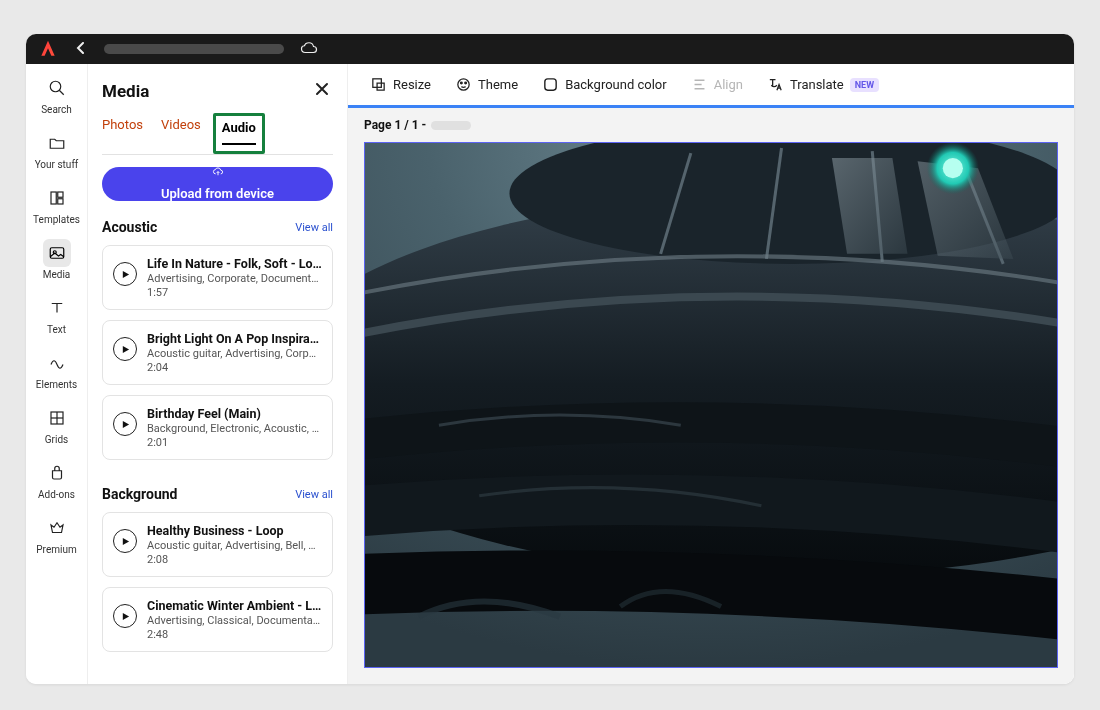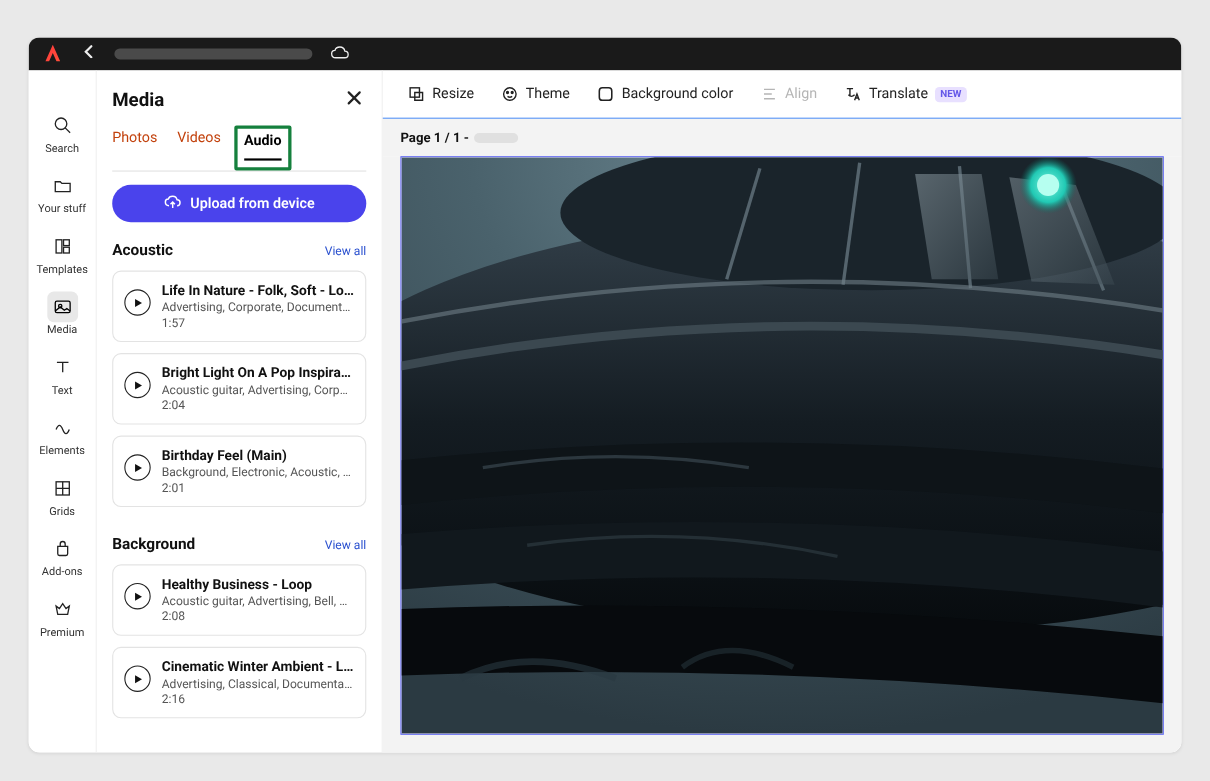--- a/index.html
+++ b/index.html
@@ -12,39 +12,39 @@
 .logo svg { width: 20px; height: 20px; }
 .back-btn { color: #eee; font-size: 14px; cursor: pointer; padding: 2px 6px; }
 .title-pill { flex: 0 0 180px; height: 10px; background: #4a4a4a; border-radius: 6px; }
 .cloud-icon { color: #eee; margin-left: 4px; }
 .cloud-icon svg { width: 18px; height: 14px; }
 
 
 .main { flex: 1; display: flex; min-height: 0; }
 
 
-.rail { width: 62px; background: #fff; border-right: 1px solid #eee; display: flex; flex-direction: column; align-items: center; padding-top: 32px; gap: 6px; }
+.rail { width: 62px; background: #fff; border-right: 1px solid #eee; display: flex; flex-direction: column; align-items: center; padding-top: 6px; gap: 6px; }
 .rail-item { width: 50px; display: flex; flex-direction: column; align-items: center; gap: 2px; padding: 4px 0; cursor: pointer; border-radius: 6px; }
 .rail-icon-box { width: 28px; height: 28px; display: flex; align-items: center; justify-content: center; border-radius: 6px; }
 .rail-item.active .rail-icon-box { background: #e8e8e8; }
 .rail-item span.lbl { font-size: 10px; color: #333; }
 .rail-icon-box svg { width: 18px; height: 18px; stroke: #222; fill: none; stroke-width: 1.6; }
 .rail-item.active .rail-icon-box svg { stroke: #000; }
 
 
 .panel { width: 260px; background: #fff; border-right: 1px solid #eee; display: flex; flex-direction: column; padding: 14px 14px 0 14px; overflow-y: auto; }
 .panel-header { display: flex; align-items: center; justify-content: space-between; }
 .panel-title { font-size: 17px; font-weight: 700; color: #111; }
 .panel-close { font-size: 14px; color: #222; cursor: pointer; padding: 4px; }
 .panel-close svg { width: 14px; height: 14px; }
 .tabs { display: flex; gap: 18px; margin-top: 14px; border-bottom: 1px solid #e2e2e2; }
 .tab { padding: 0 0 8px 0; font-size: 13px; color: #c2410c; cursor: pointer; }
 .tab.active { font-weight: 700; color: #000; border-bottom: 2px solid #000; }
 .tab-highlight { border: 3px solid #15803d; border-radius: 2px; padding: 4px 6px 6px 6px; margin: -4px -6px 0 -6px; }
-.btn { margin-top: 12px; height: 34px; border-radius: 18px; display: flex; align-items: center; justify-content: center; gap: 8px; font-size: 13px; font-weight: 600; cursor: pointer; border: none; width: 100%; }
+.btn { margin-top: 12px; height: 34px; border-radius: 18px; display: flex; align-items: center; justify-content: center; gap: 8px; font-size: 13px; font-weight: 600; cursor: pointer; border: none; width: 100%; flex-direction: column; }
 .btn.primary { background: #4a43ec; color: #fff; }
 .btn.secondary { background: #ededed; color: #222; margin-top: 8px; }
 .btn svg { width: 16px; height: 16px; }
 .search-box { margin-top: 14px; height: 32px; border: 1.5px solid #444; border-radius: 16px; display: flex; align-items: center; padding: 0 10px; gap: 8px; }
 .search-box input { border: none; outline: none; flex: 1; font-size: 13px; color: #333; background: transparent; }
 .search-box svg { width: 15px; height: 15px; stroke: #222; fill: none; stroke-width: 2; }
 
 .section-head { display: flex; align-items: center; justify-content: space-between; margin-top: 18px; }
 .section-title { font-size: 14px; font-weight: 700; color: #111; }
 .view-all { font-size: 11px; color: #2b51cf; cursor: pointer; }
@@ -52,21 +52,21 @@
 .track { margin-top: 10px; border: 1px solid #e3e3e3; border-radius: 8px; padding: 10px; display: flex; gap: 10px; align-items: flex-start; cursor: pointer; }
 .play { width: 24px; height: 24px; border: 1.5px solid #222; border-radius: 50%; display: flex; align-items: center; justify-content: center; flex: 0 0 24px; margin-top: 6px; }
 .play svg { width: 9px; height: 9px; }
 .track-info { flex: 1; min-width: 0; }
 .track-title { font-size: 12.5px; font-weight: 700; color: #111; white-space: nowrap; overflow: hidden; text-overflow: ellipsis; }
 .track-tags { font-size: 11px; color: #555; white-space: nowrap; overflow: hidden; text-overflow: ellipsis; margin-top: 1px; }
 .track-dur { font-size: 11px; color: #555; margin-top: 1px; }
 
 
 .canvas { flex: 1; display: flex; flex-direction: column; background: #fff; min-width: 0; }
-.toolbar { height: 44px; display: flex; align-items: center; gap: 8px; padding: 0 14px; border-bottom: 1px solid #3b82f6; }
+.toolbar { height: 44px; display: flex; align-items: center; gap: 8px; padding: 0 14px; border-bottom: 3px solid #3b82f6; }
 .tool { display: flex; align-items: center; gap: 6px; font-size: 13px; color: #222; padding: 6px 8px; border-radius: 6px; cursor: pointer; }
 .tool.disabled { color: #b5b5b5; }
 .tool svg { width: 17px; height: 17px; }
 .tool.disabled svg { stroke: #b5b5b5; }
 .badge { font-size: 9px; font-weight: 700; background: #e8e0ff; color: #6457e8; padding: 2px 5px; border-radius: 4px; }
 .page-info { padding: 10px 16px; font-size: 12px; font-weight: 700; color: #111; background: #f3f3f3; }
 .page-info .blank { display: inline-block; width: 40px; height: 9px; background: #e0e0e0; border-radius: 5px; vertical-align: middle; margin-left: 2px; }
 .stage { flex: 1; background: #f3f3f3; padding: 0 16px 16px 16px; min-height: 0; }
 .artboard { width: 100%; height: 100%; border: 1.5px solid #5b63f3; overflow: hidden; position: relative; }
 .artboard svg { width: 100%; height: 100%; display: block; }
@@ -279,21 +279,21 @@
 
       <div class="track">
         <div class="play">
             <svg viewBox="0 0 10 10">
               <path d="M2 1 L9 5 L2 9 Z" fill="#111"></path>
             </svg>
           </div>
         <div class="track-info">
           <div class="track-title">Cinematic Winter Ambient - Loop</div>
           <div class="track-tags">Advertising, Classical, Documentary, Dr…</div>
-          <div class="track-dur">2:16</div>
+          <div class="track-dur">2:48</div>
         </div>
       </div>
     </div>
 
     <div class="canvas">
       <div class="toolbar">
         <div class="tool">
           <svg viewBox="0 0 24 24" fill="none" stroke="#222" stroke-width="1.8">
               <rect x="4" y="4" width="12" height="12"></rect>
               <path d="M10 10 h10 v10 h-10 Z"></path>

